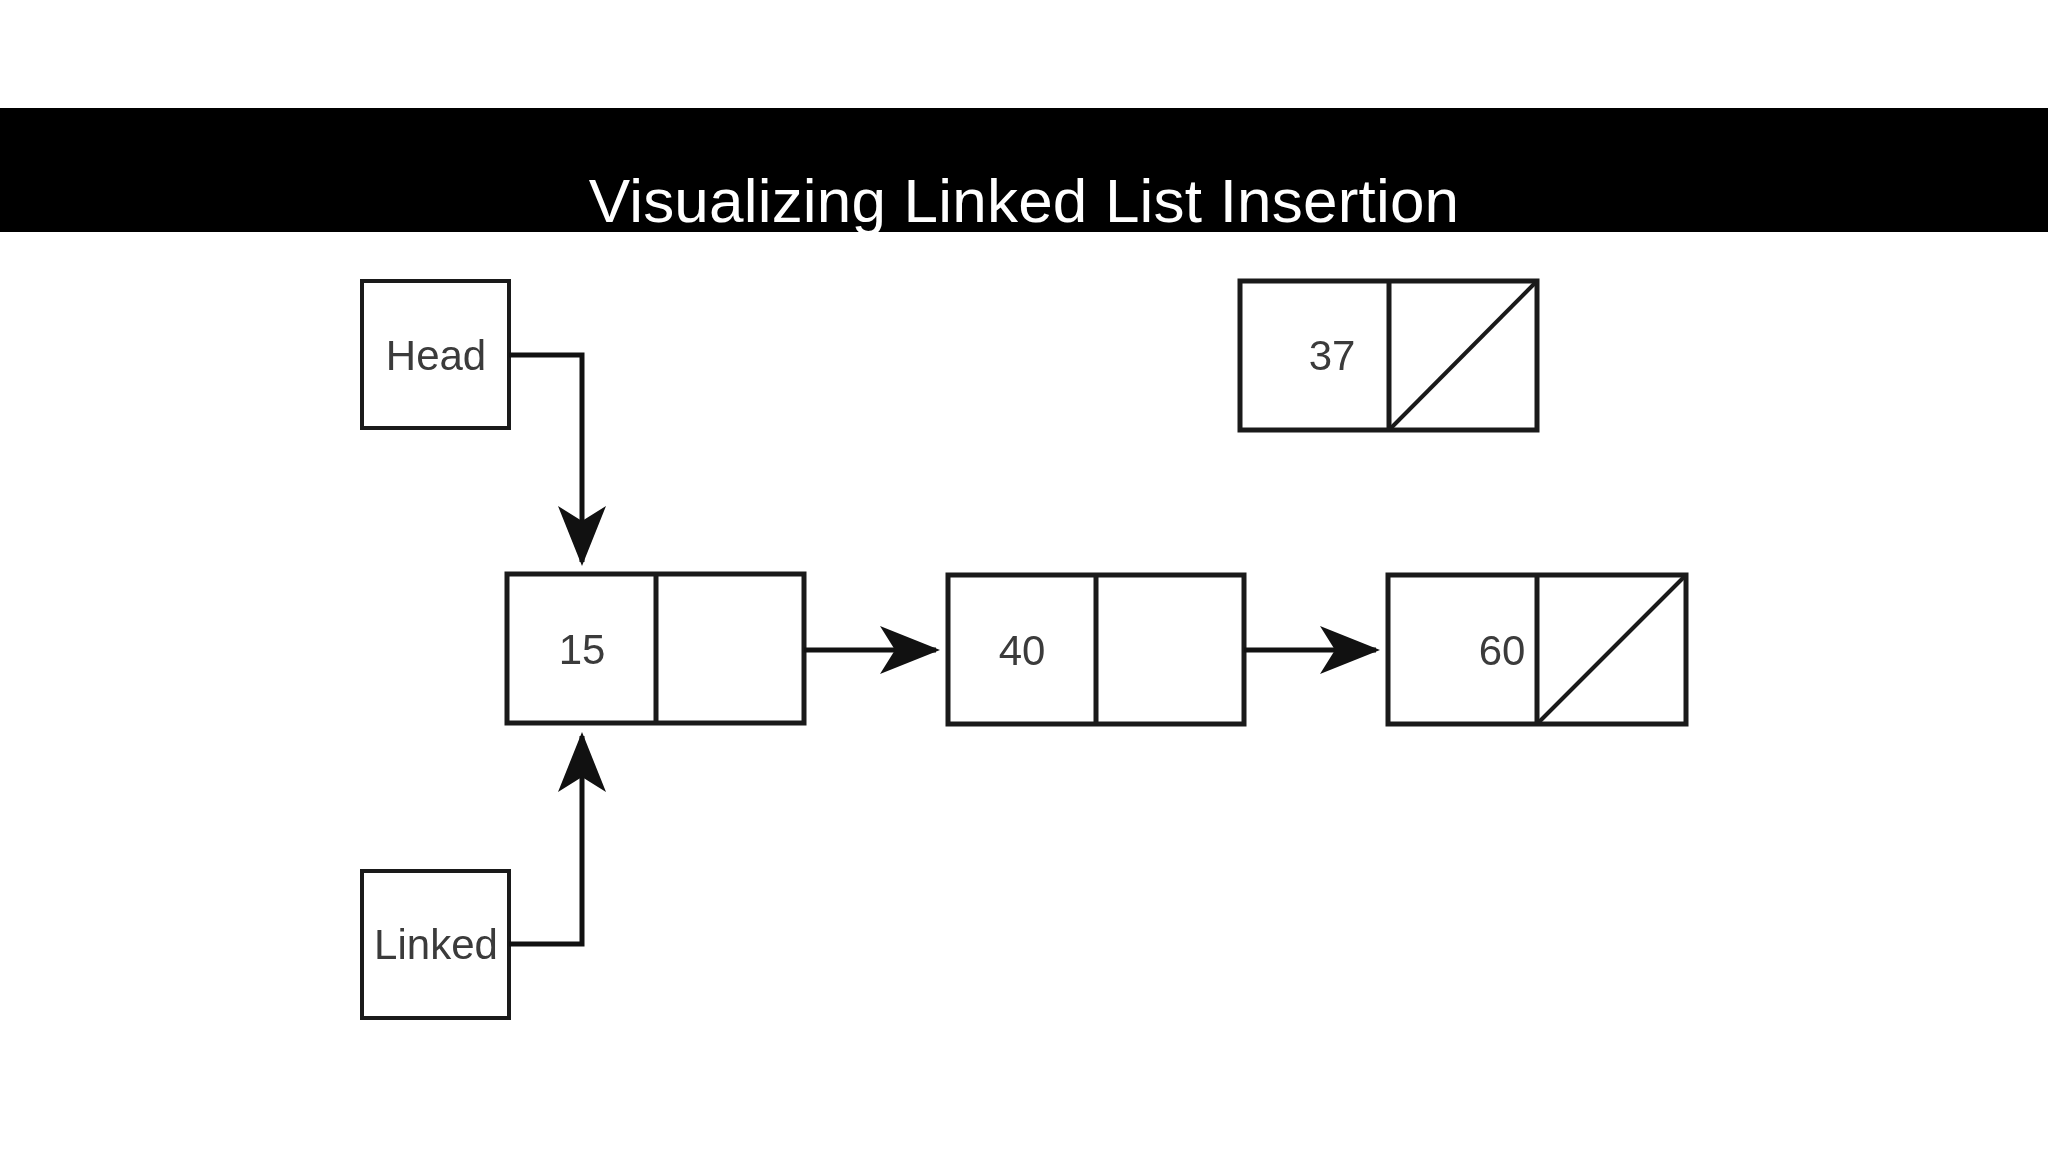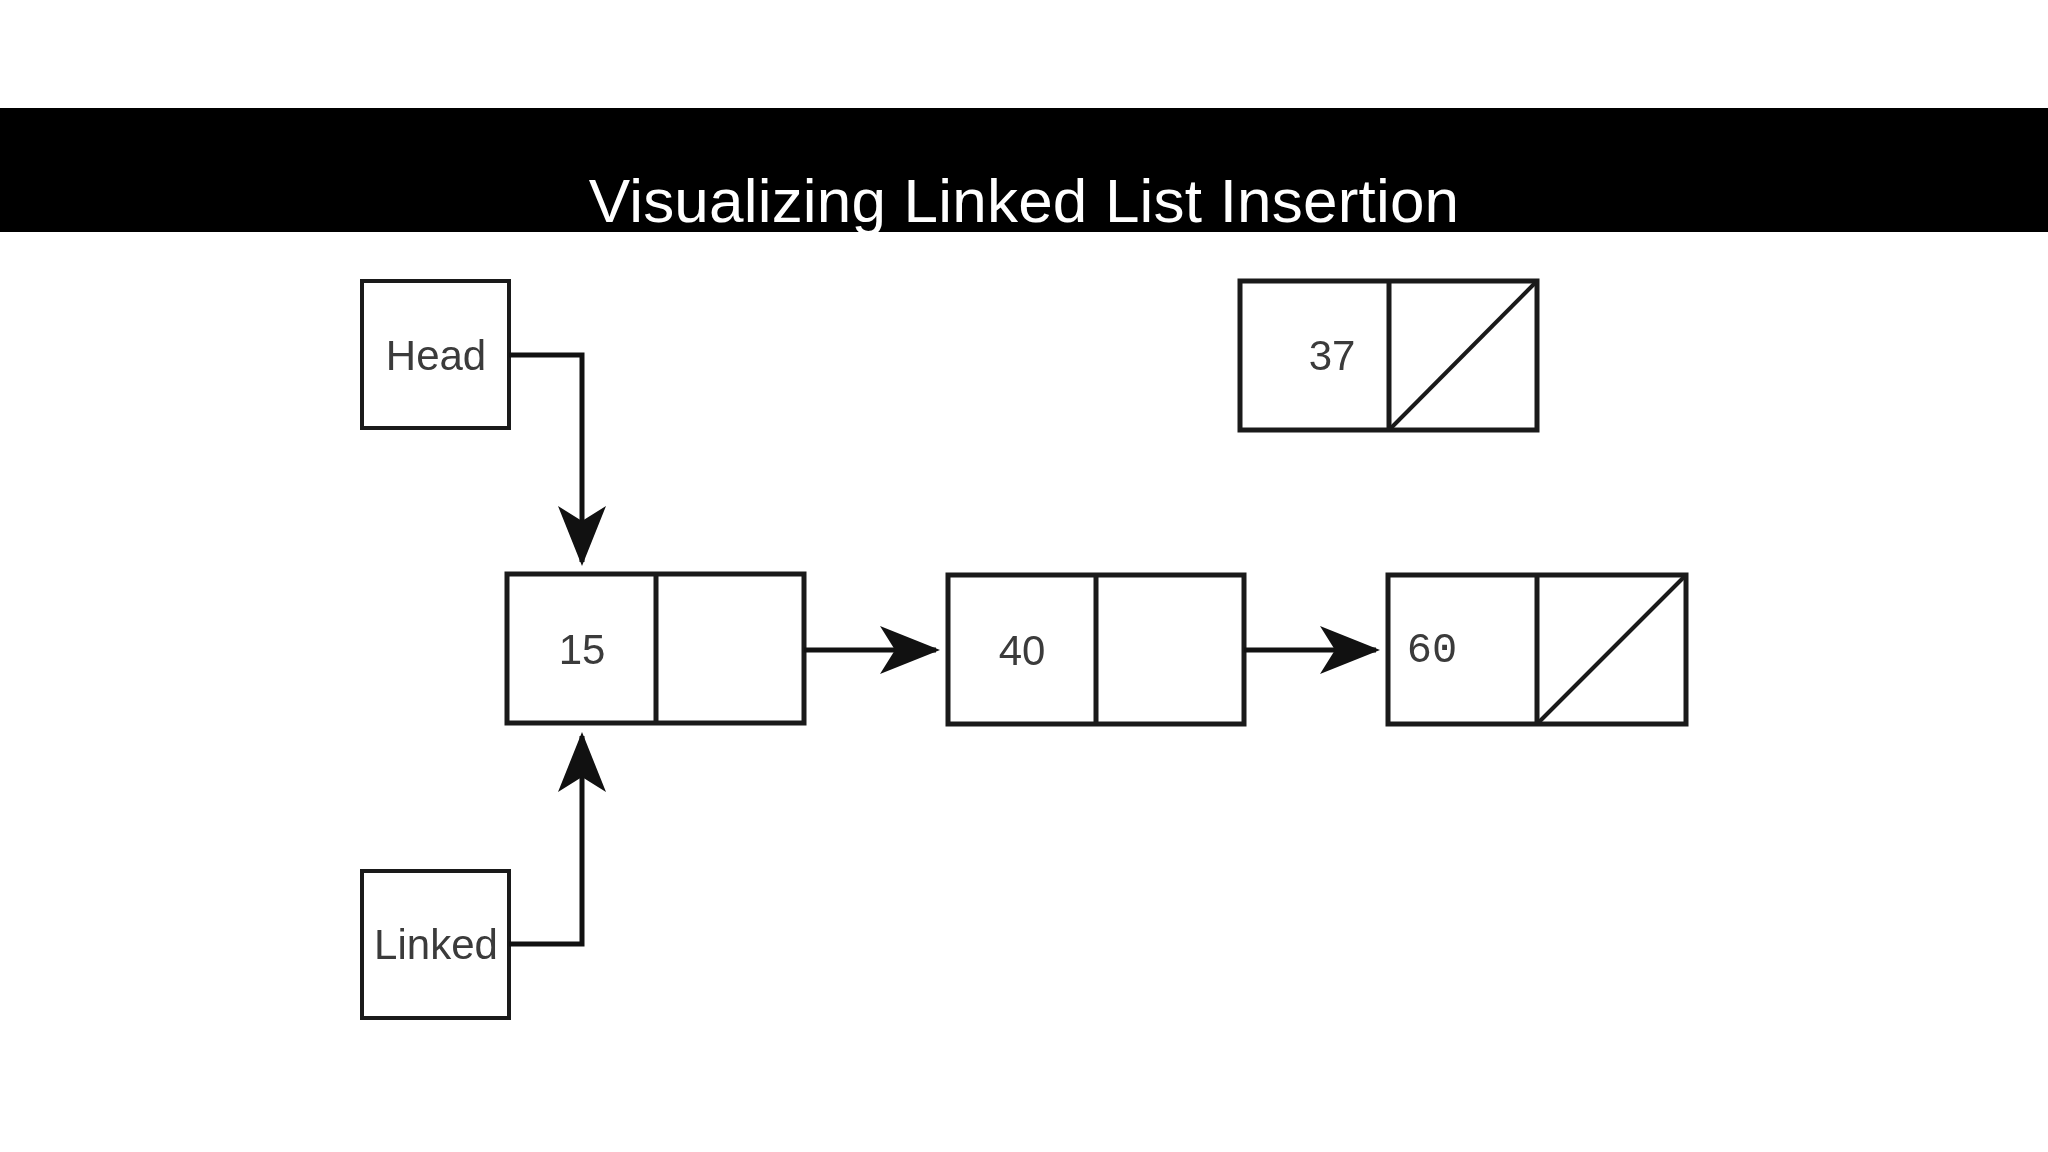--- a/index.html
+++ b/index.html
@@ -142,15 +142,15 @@
   <div class="ptr-label" style="left:436px; top:356px;">Head</div>
 
   <div class="ptr-label" style="left:436px; top:945px;">Linked</div>
 
   <div class="node-label" style="left:1332px; top:356px;">37</div>
 
   <div class="node-label" style="left:582px; top:650px;">15</div>
 
   <div class="node-label" style="left:1022px; top:651px;">40</div>
 
-  <div class="node-label" style="left:1432px; top:651px;font-family:Liberation Mono, monospace;">60</div>
+  <div class="node-label" style="left:1502px; top:651px;">60</div>
 
 </div>
 
 </body></html>

